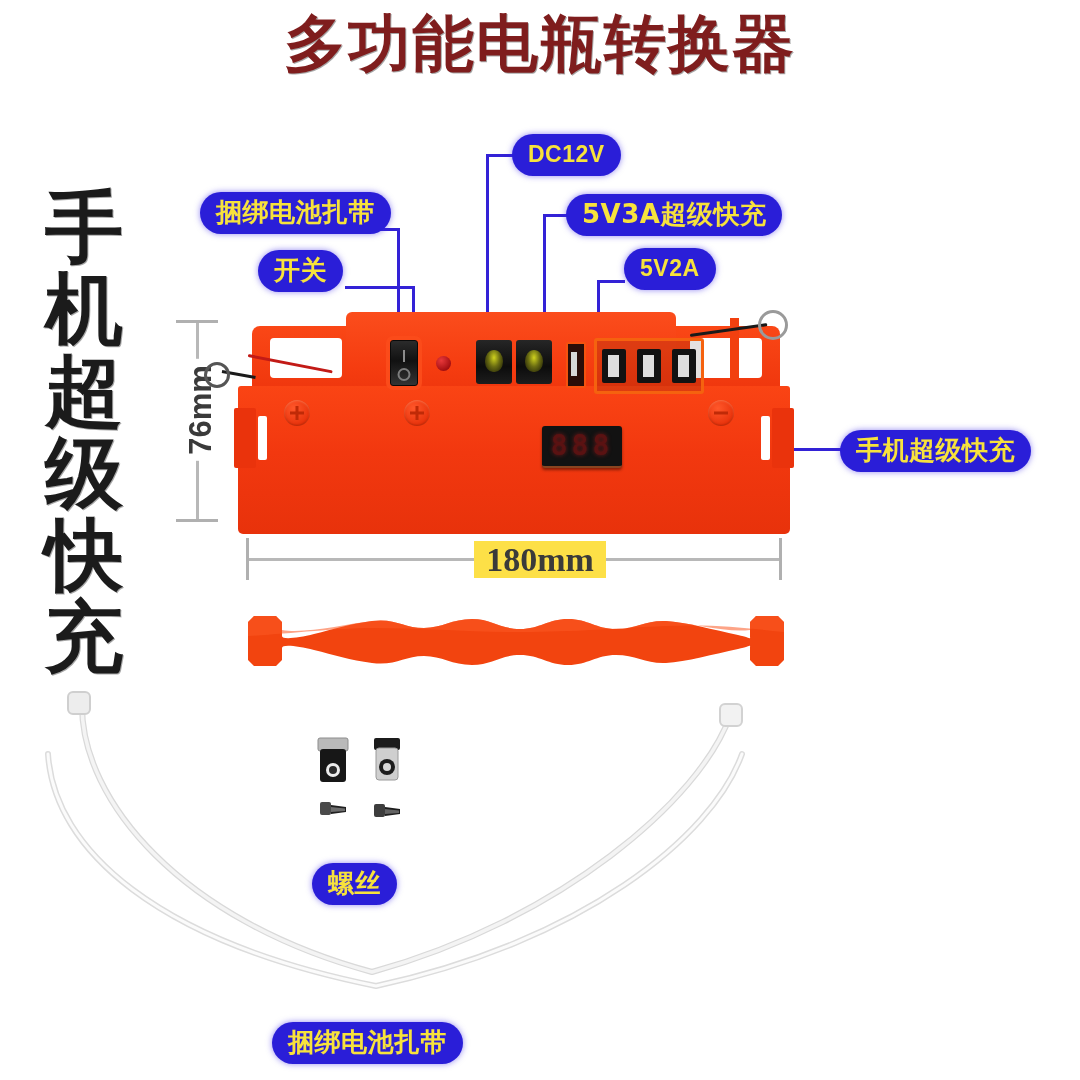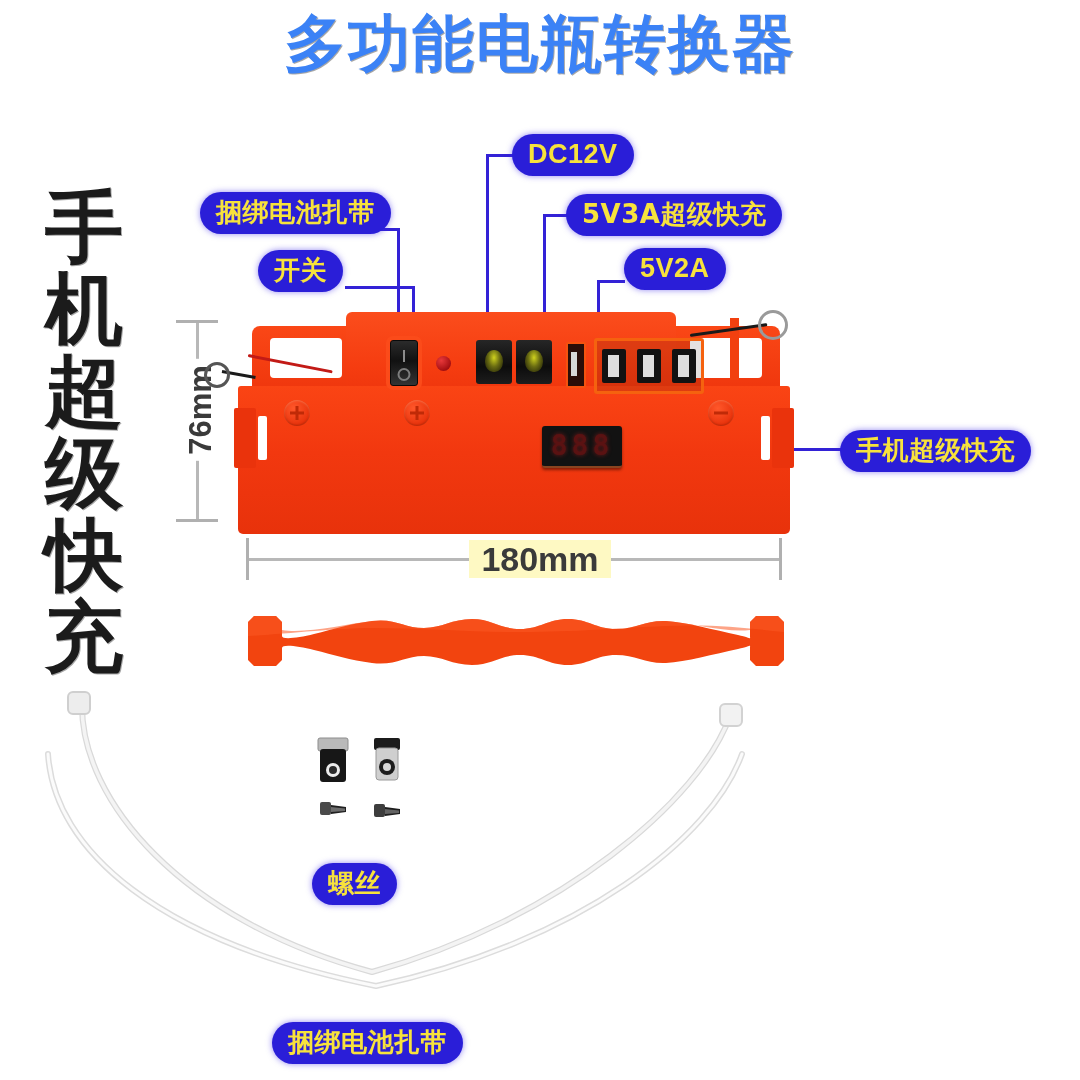--- a/index.html
+++ b/index.html
@@ -12,21 +12,21 @@
     position:relative;
   }
   .stage{position:absolute;left:0;top:0;width:1080px;height:1080px;}
 
   
   #page-title{
     position:absolute;left:0;top:8px;width:1080px;
     text-align:center;
     font-size:62px;line-height:72px;
     font-weight:bold;
-    color:#3b82f6;
+    color:#7f1d1d;
     letter-spacing:2px;
     font-family:"DejaVu Sans","Liberation Sans",sans-serif;
     text-shadow:1px 1px 0 rgba(0,0,0,.35);
   }
   
   #side-title{
     position:absolute;left:30px;top:186px;
     width:108px;
     font-size:78px;line-height:82px;
     font-weight:bold;color:#1b1b1b;
@@ -44,21 +44,21 @@
     font-weight:bold;
     border-radius:999px;
     padding:5px 16px 7px;
     font-size:26px;
     line-height:30px;
     white-space:nowrap;
     font-family:"DejaVu Sans","Liberation Sans",sans-serif;
     box-shadow:0 0 6px rgba(60,40,230,.55);
     letter-spacing:.5px;
   }
-  .pill.latin{font-family:"Liberation Sans",sans-serif;font-size:27px;}
+  .pill.latin{font-family:"Liberation Sans",sans-serif;font-size:23px;}
 
   
   .lead{position:absolute;background:#3322d6;}
   .lead.v{width:3px;}
   .lead.h{height:3px;}
 
   
   #device{
     position:absolute;left:238px;top:312px;width:552px;height:202px;
   }
@@ -214,21 +214,21 @@
   
   .dimline{position:absolute;background:#b8b8b8;}
   #dim-h-line{left:246px;top:558px;width:536px;height:3px;}
   #dim-h-capL{left:246px;top:538px;width:3px;height:42px;background:#b0b0b0;position:absolute;}
   #dim-h-capR{left:779px;top:538px;width:3px;height:42px;background:#b0b0b0;position:absolute;}
   #dim-h-text{
     position:absolute;left:0;top:540px;width:1080px;text-align:center;
     font-size:34px;color:#3a3a3a;font-weight:bold;
     font-family:"Liberation Sans",sans-serif;
   }
-  #dim-h-text span{background:#fef9c3;padding:0 12px;}
+  #dim-h-text span{background:#fde047;padding:0 12px;font-family:Liberation Serif, serif;}
   #dim-v-line{left:196px;top:322px;width:3px;height:200px;}
   #dim-v-capT{position:absolute;left:176px;top:320px;width:42px;height:3px;background:#b0b0b0;}
   #dim-v-capB{position:absolute;left:176px;top:519px;width:42px;height:3px;background:#b0b0b0;}
   #dim-v-text{
     position:absolute;left:150px;top:390px;
     font-size:31px;color:#3a3a3a;font-weight:bold;
     transform:rotate(-90deg);transform-origin:center center;
     background:#ffffff;padding:2px 6px;
     font-family:"Liberation Sans",sans-serif;
   }

